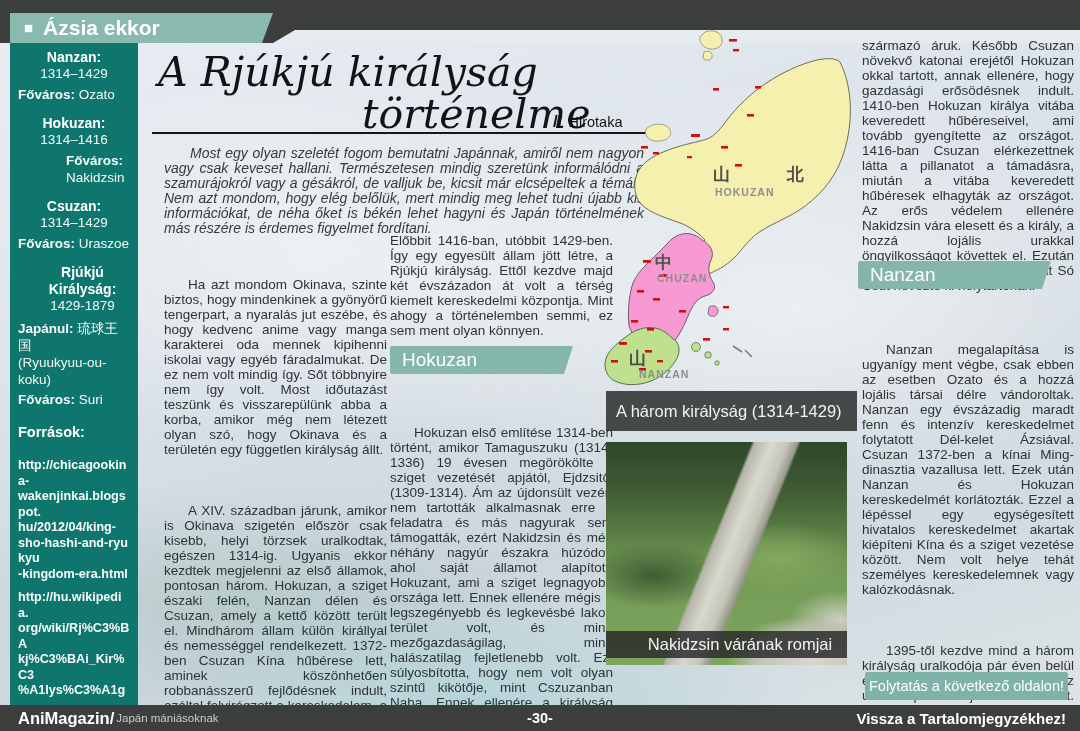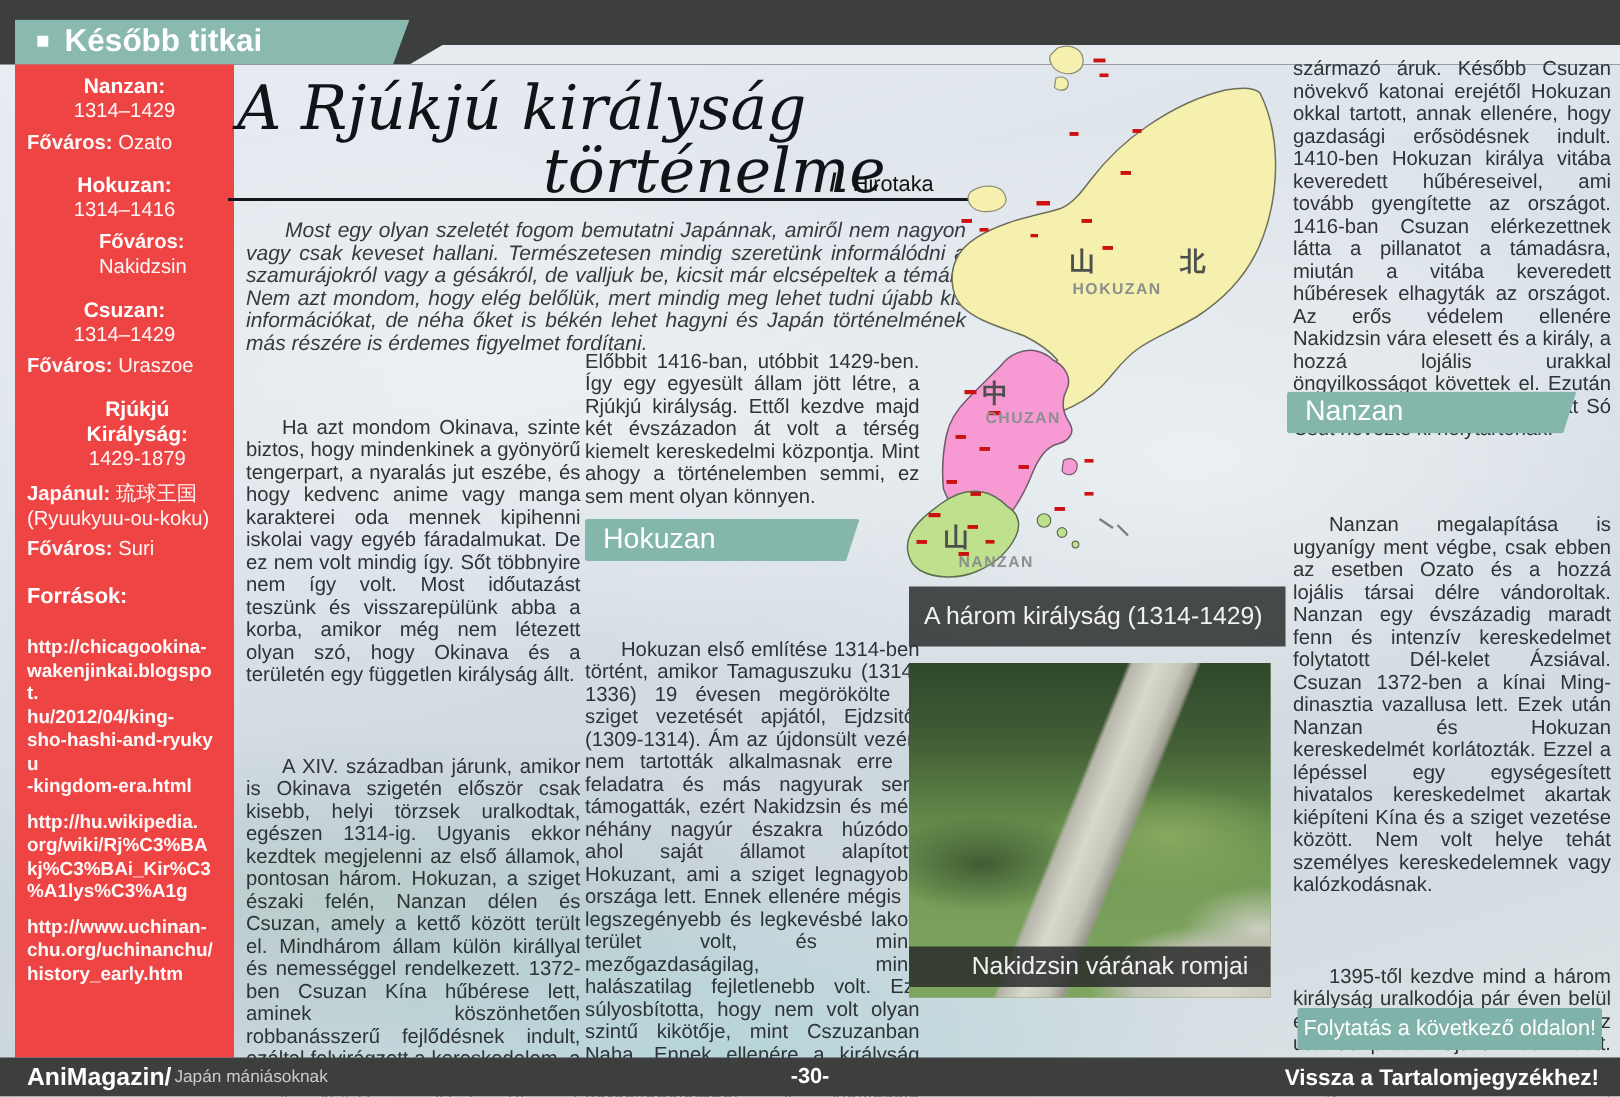--- a/index.html
+++ b/index.html
@@ -14,21 +14,21 @@
       radial-gradient(ellipse 500px 260px at 30% 35%, rgba(255,255,255,.45), transparent 72%),
       linear-gradient(163deg,#e9eef3 0%,#dde4ea 35%,#ccd6dd 68%,#dfe5e8 100%);
   }
   .topband{position:absolute;left:0;top:0;width:1080px;height:43px;background:#3d3f3e;}
   .topband-wedge{position:absolute;left:273px;top:30px;width:807px;height:13px;
     background:#e6ebf0;clip-path:polygon(22px 0,100% 0,100% 100%,0 100%);}
   .series-box{position:absolute;left:10px;top:13px;width:263px;height:30px;background:#89b9af;
     clip-path:polygon(0 0,100% 0,calc(100% - 11px) 100%,0 100%);
     color:#fff;font-weight:bold;font-size:21px;display:flex;align-items:center;padding-left:14px;box-sizing:border-box;}
   .series-box .sq{font-size:15px;margin-right:10px;position:relative;top:-1px;}
-  .sidebar{position:absolute;left:10px;top:43px;width:146px;height:662px;background:#ef4444;
+  .sidebar{position:absolute;left:10px;top:43px;width:128px;height:662px;background:#0f766e;
     color:#fff;box-sizing:border-box;padding:6px 8px 0 8px;overflow:hidden;}
   .sb-c{text-align:center;}
   .sb-title{font-weight:bold;font-size:14px;line-height:17px;}
   .sb-val{font-size:13.5px;line-height:16px;color:rgba(255,255,255,.96);}
   .sb-line{font-size:13.5px;line-height:17px;text-align:left;color:rgba(255,255,255,.96);}
   .sb-line b{font-weight:bold;}
   .sb-block{margin-bottom:12px;}
   .sb-sources-label{font-weight:bold;font-size:14.5px;margin:16px 0 18px 0;text-align:left;}
   .sb-url{font-size:12.6px;line-height:15.5px;text-align:left;white-space:pre-line;margin-bottom:8px;
     font-weight:bold;color:rgba(255,255,255,.97);word-break:break-all;cursor:pointer;}
@@ -83,21 +83,21 @@
   .romanname{font-size:10.5px;font-weight:bold;fill:#8b8f8d;letter-spacing:1px;}
 </style>
 </head>
 <body>
 
 <div class="topband"></div>
 <div class="topband-wedge"></div>
 
 <div class="series-box">
   <span class="sq">■</span>
-  <span>Később titkai</span>
+  <span>Ázsia ekkor</span>
 </div>
 
 <div class="sidebar">
   <div class="sb-block sb-c">
     <div class="sb-title">Nanzan:</div>
     <div class="sb-val">1314–1429</div>
     <div class="sb-line" style="margin-top:4px;"><b>Főváros:</b> <span>Ozato</span></div>
   </div>
   <div class="sb-block sb-c">
     <div class="sb-title">Hokuzan:</div>

